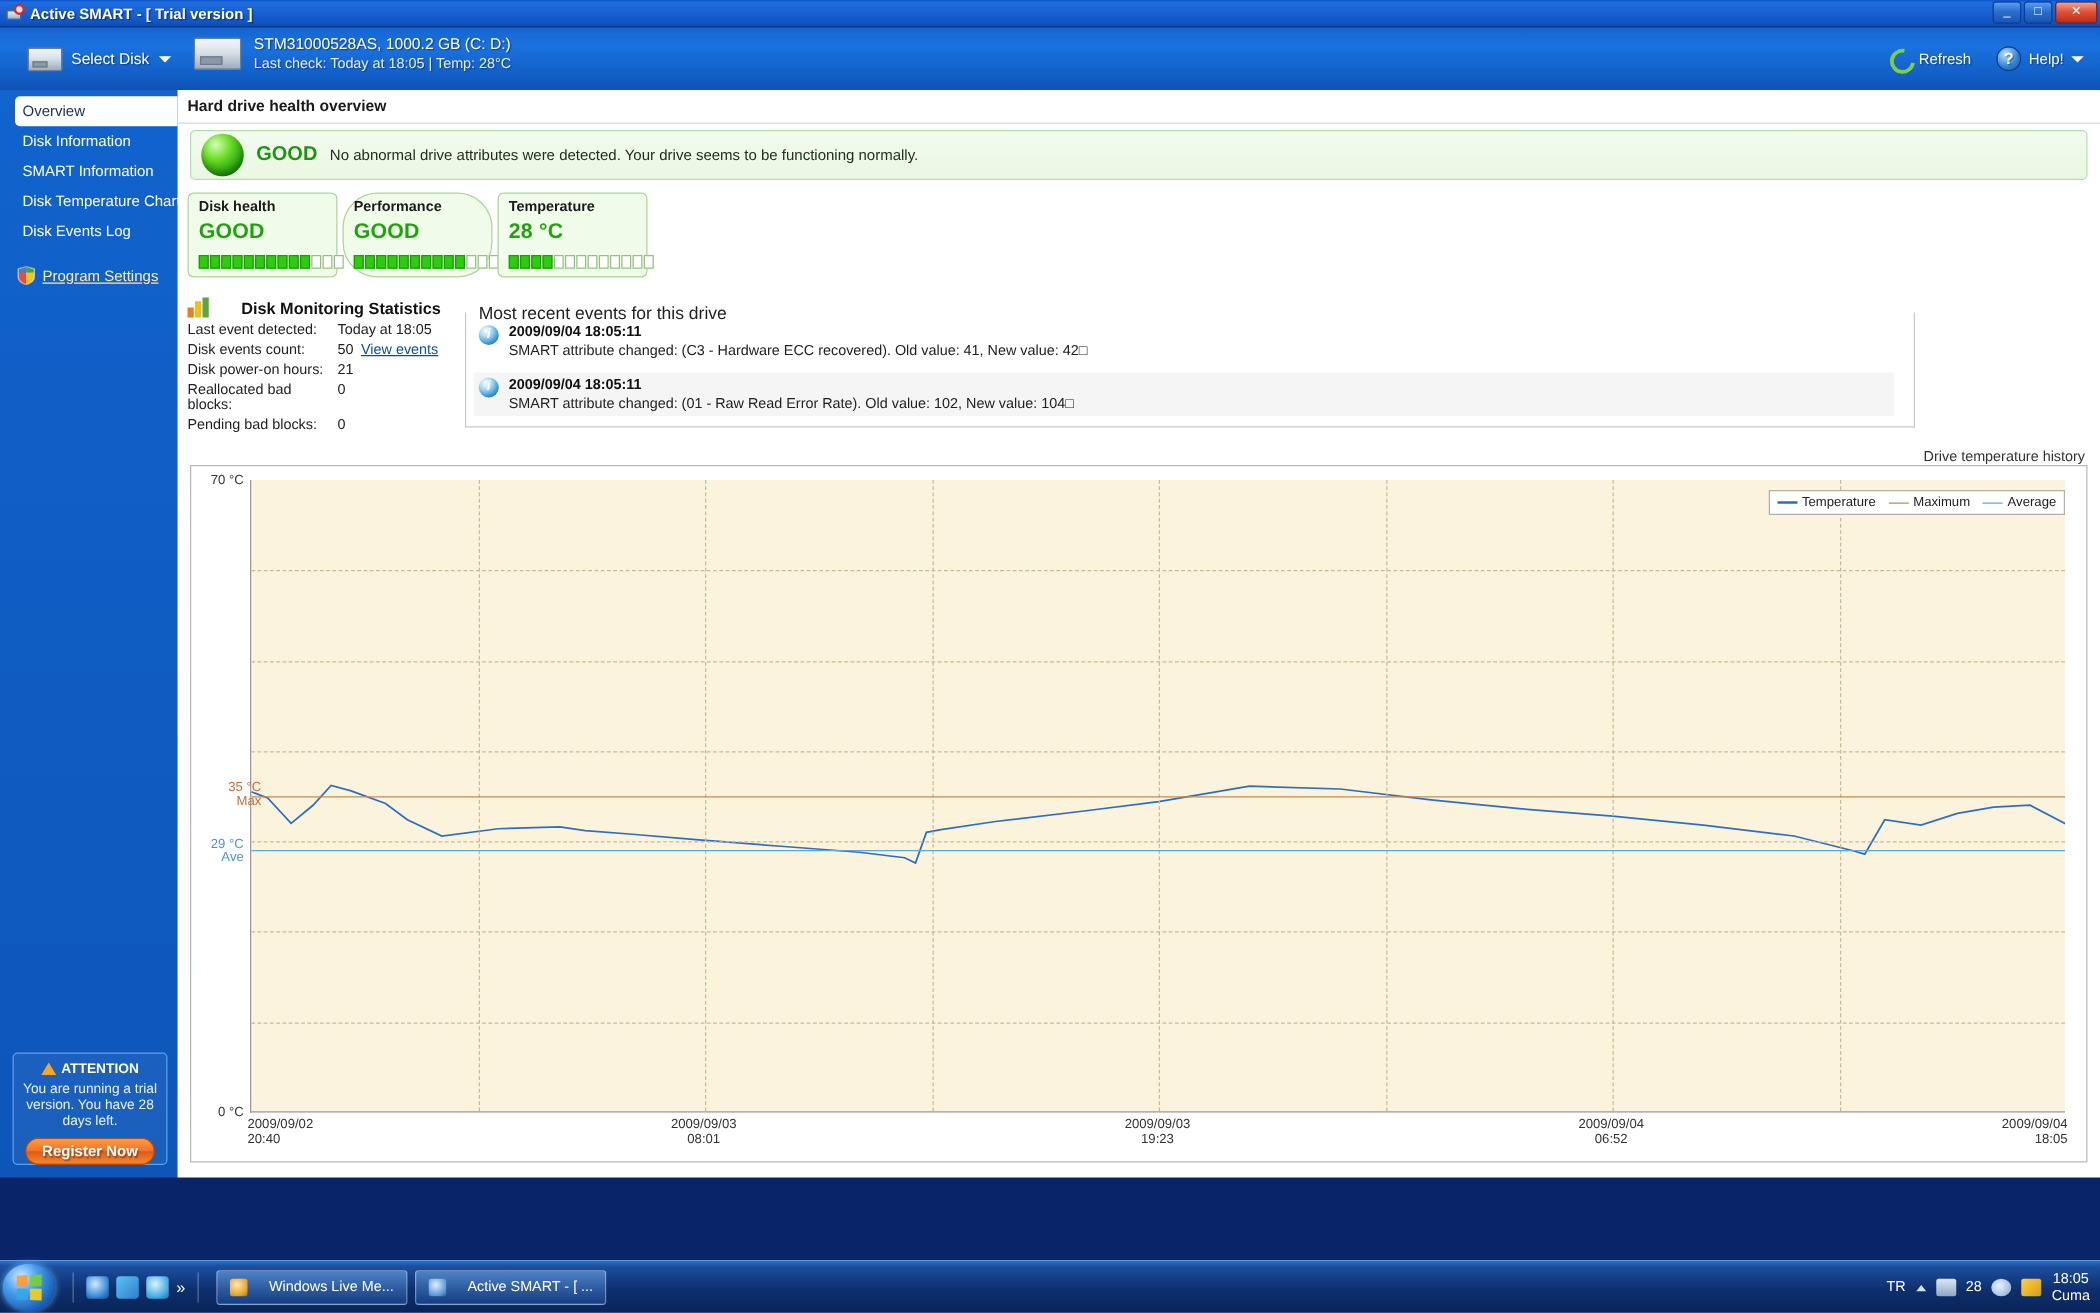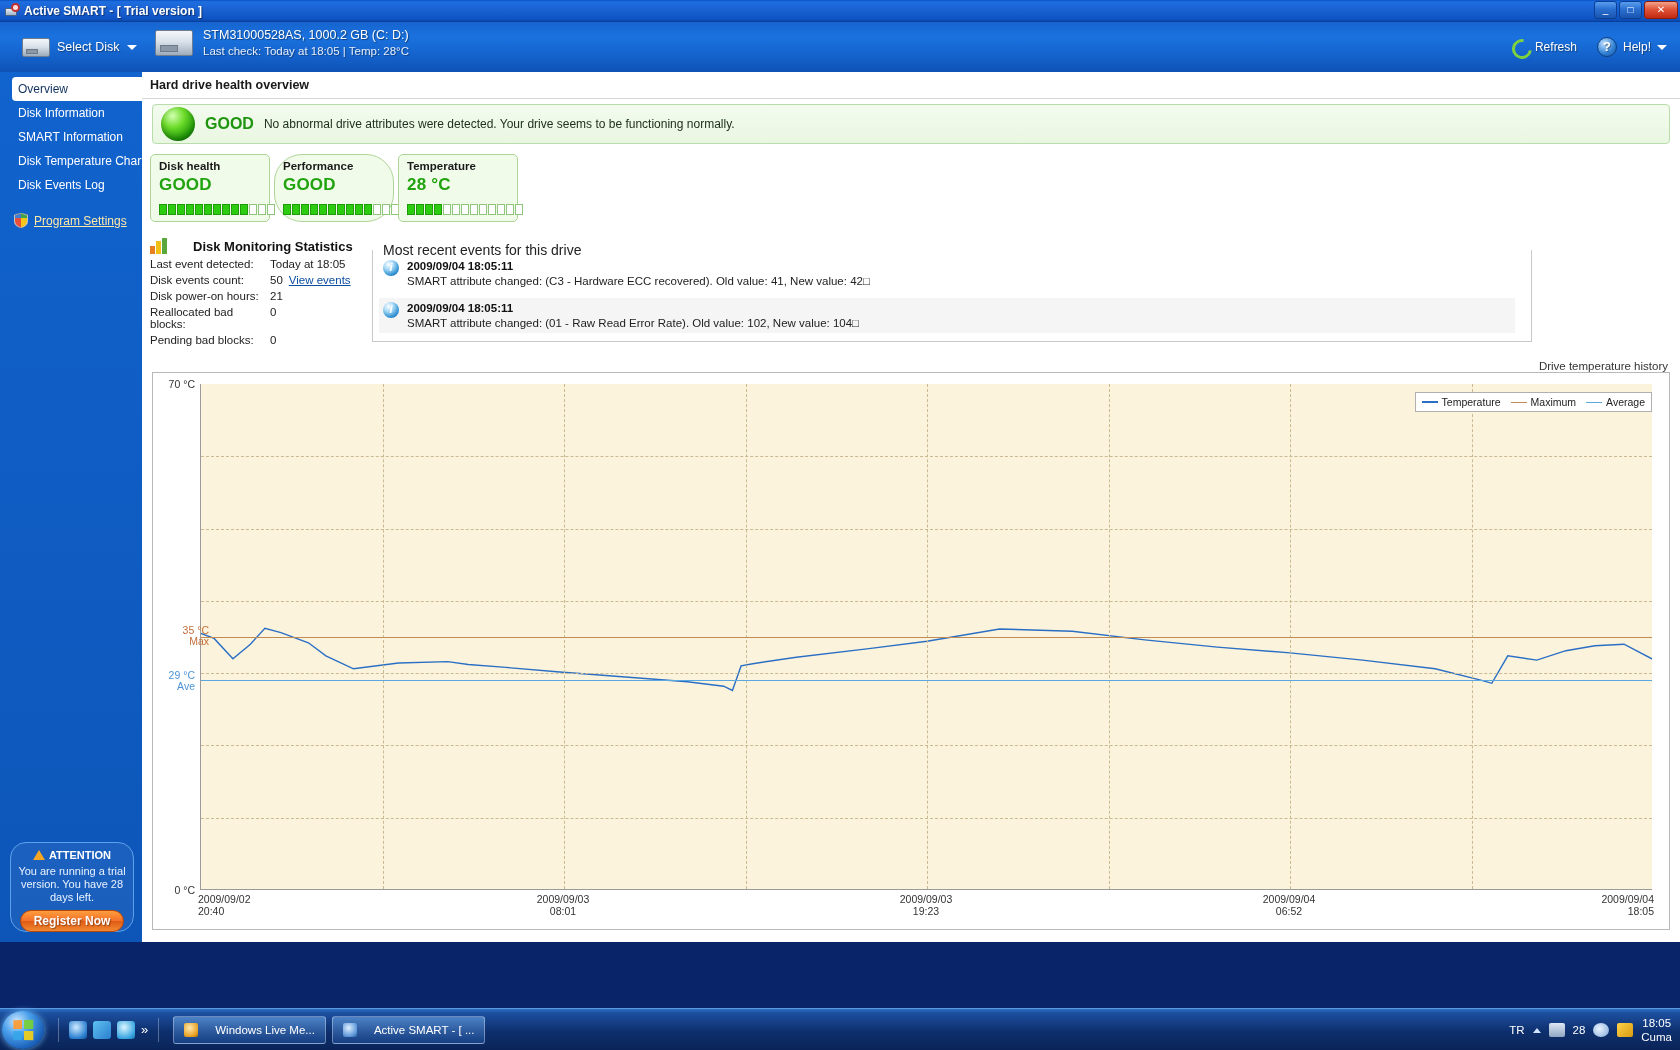--- a/index.html
+++ b/index.html
@@ -134,21 +134,21 @@
   }
   .shield {
     width: 14px; height: 15px; position: relative; flex: 0 0 auto;
   }
   .shield svg { display:block; }
   .nav-settings .lbl { color:#ffe9a8; font-size:12px; text-decoration: underline; }
 
   .attention {
     position: absolute; left: 10px; bottom: 10px; width: 124px; height: 90px;
     background: rgba(255,255,255,0.06);
-    border: 1px solid #5fa0ea; border-radius: 16px;
+    border: 1px solid #5fa0ea; border-radius: 4px;
     text-align: center; padding-top: 6px;
   }
   .attn-head { display:flex; align-items:center; justify-content:center; gap:4px; }
   .attn-head .txt { color:#fff; font-weight:bold; font-size:11px; }
   .warn-tri { width:0;height:0;border-left:6px solid transparent;border-right:6px solid transparent;
               border-bottom:10px solid #f5a623; position:relative;}
   .attn-body { color:#e9f2ff; font-size:11px; line-height:13px; margin-top:4px; padding: 0 4px; }
   .register-btn {
     margin: 6px auto 0; width: 104px; height: 22px; line-height: 20px;
     background: linear-gradient(to bottom,#ff9d3c 0%, #f4722b 48%, #e05a14 52%, #f08a33 100%);

